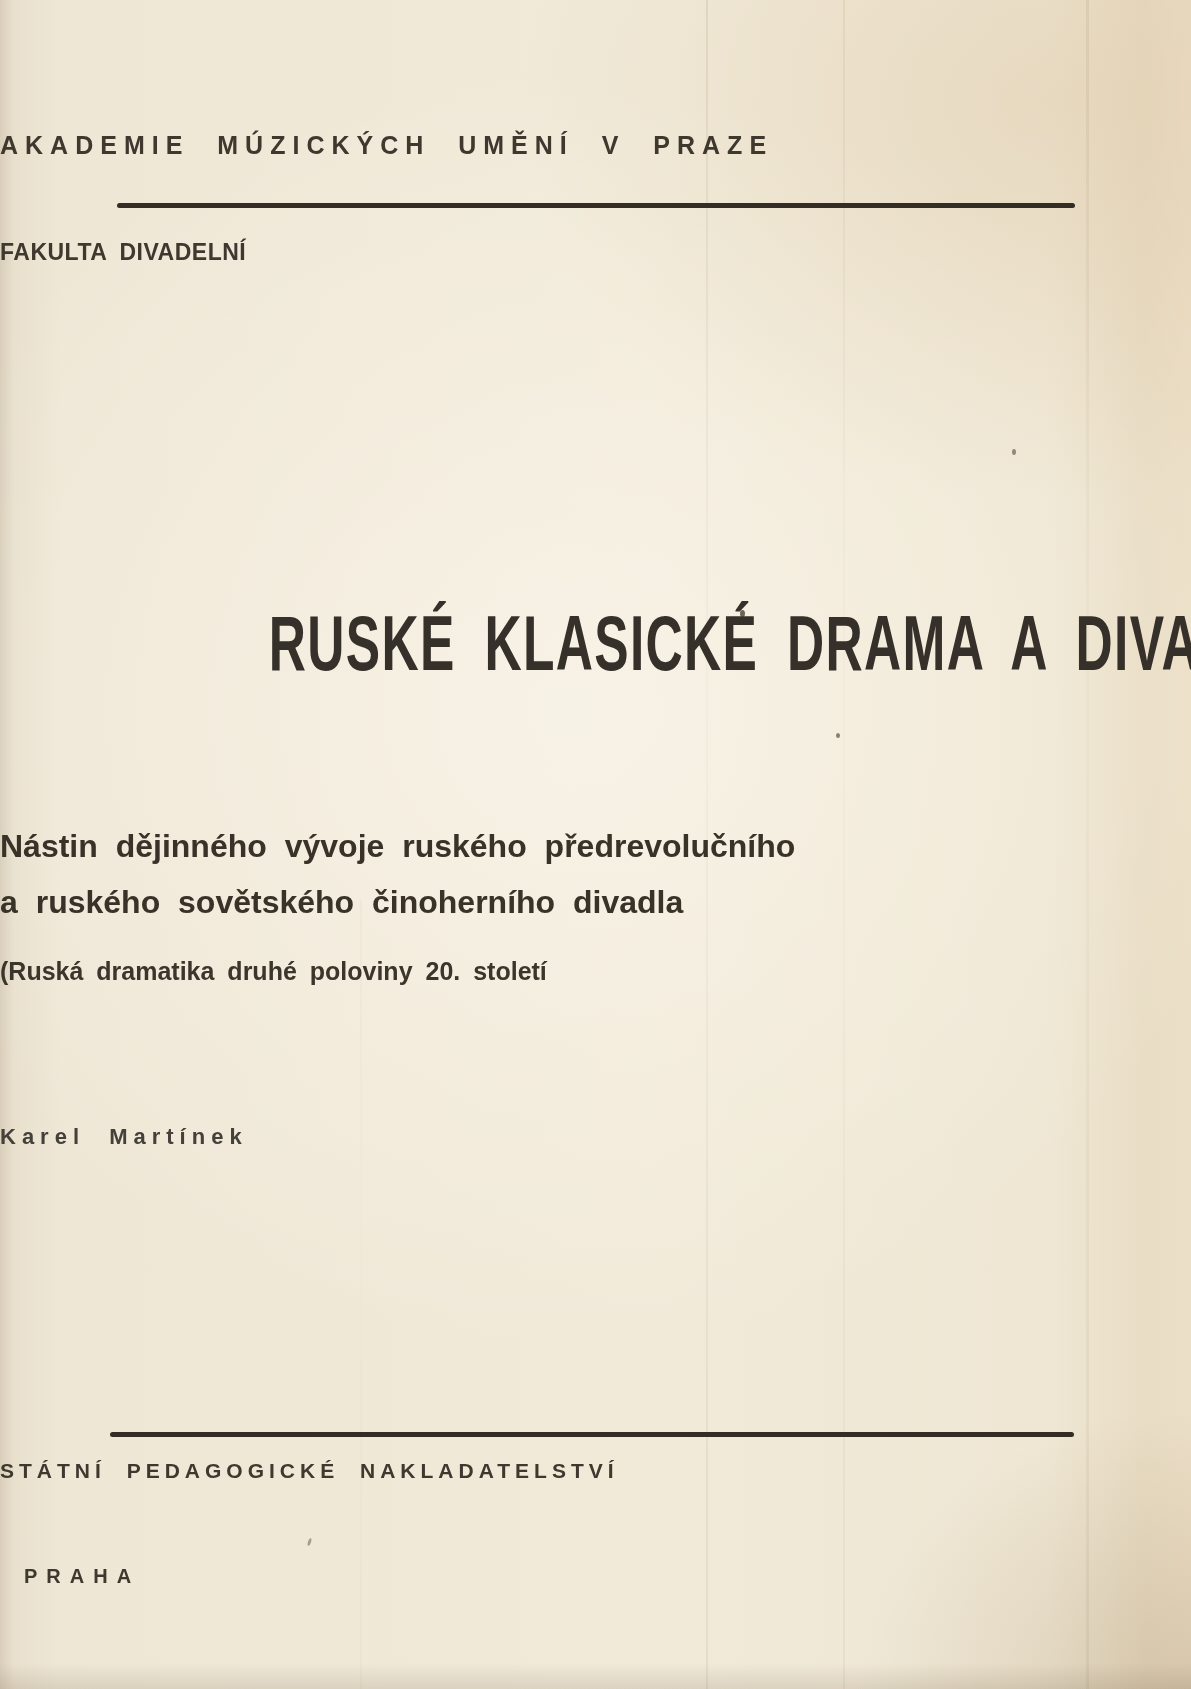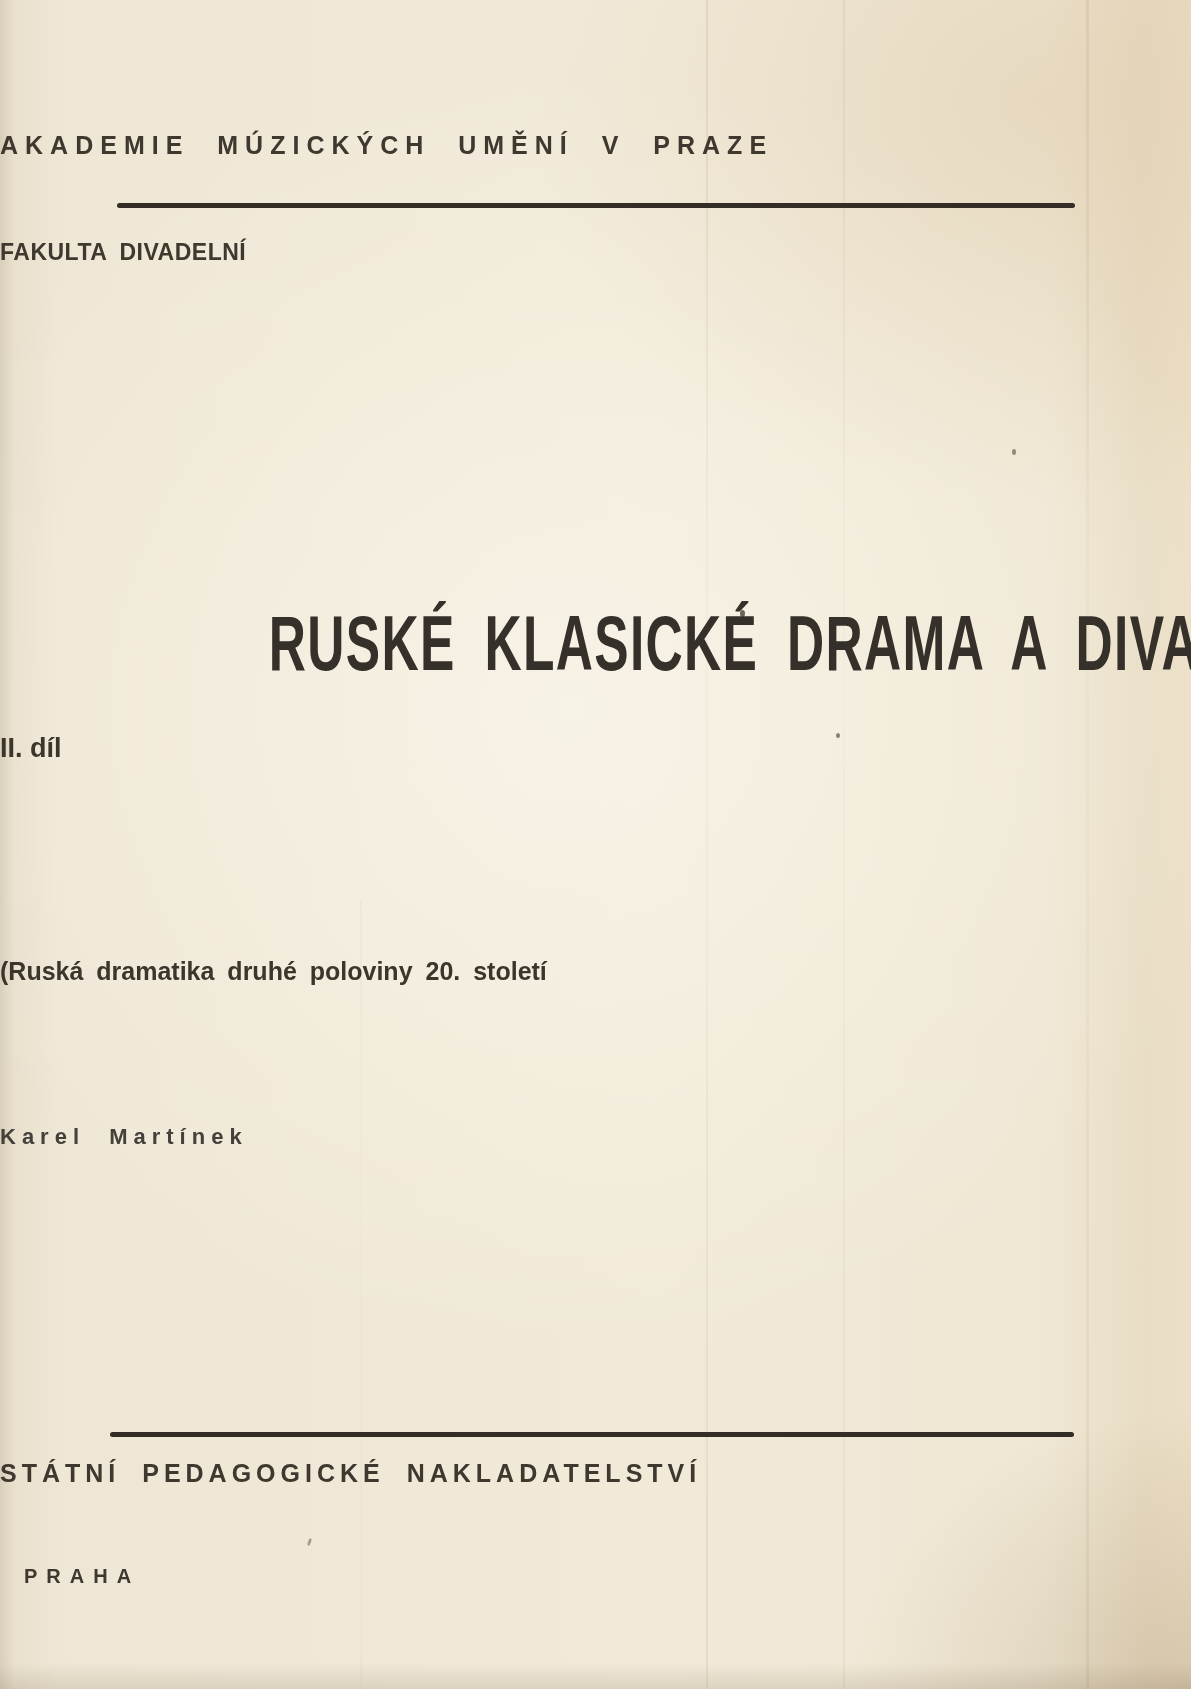--- a/index.html
+++ b/index.html
@@ -119,21 +119,21 @@
   }
   .author {
     top: 1124px;
     font-size: 22px;
     letter-spacing: 6px;
     word-spacing: 12px;
     color: #44403a;
   }
   .publisher {
     top: 1459px;
-    font-size: 25px;
+    font-size: 21px;
     letter-spacing: 5px;
     word-spacing: 10px;
     color: #3e382f;
   }
   .city {
     top: 1565px;
     font-size: 20px;
     letter-spacing: 9px;
     color: #3e382f;
     padding-left: 24px;
@@ -158,22 +158,25 @@
   <div class="txt institution">AKADEMIE MÚZICKÝCH UMĚNÍ V PRAZE</div>
 
   <div class="rule rule-top"></div>
 
   <div class="txt faculty">FAKULTA DIVADELNÍ</div>
 
   <div class="txt book-title">
     <span class="condense">RUSKÉ KLASICKÉ DRAMA A DIVADLO</span>
   </div>
 
-  <div class="txt volume">II. díl</div>
 
+  <div class="txt subtitle">
+    <div>Nástin dějinného vývoje ruského předrevolučního</div>
+    <div>a ruského sovětského činoherního divadla</div>
+  </div>
 
   <div class="txt note">
     <div>(Ruská dramatika druhé poloviny 20. století</div>
   </div>
 
   <div class="txt author">Karel Martínek</div>
 
   <div class="rule rule-bottom"></div>
 
   <div class="txt publisher">STÁTNÍ PEDAGOGICKÉ NAKLADATELSTVÍ</div>

